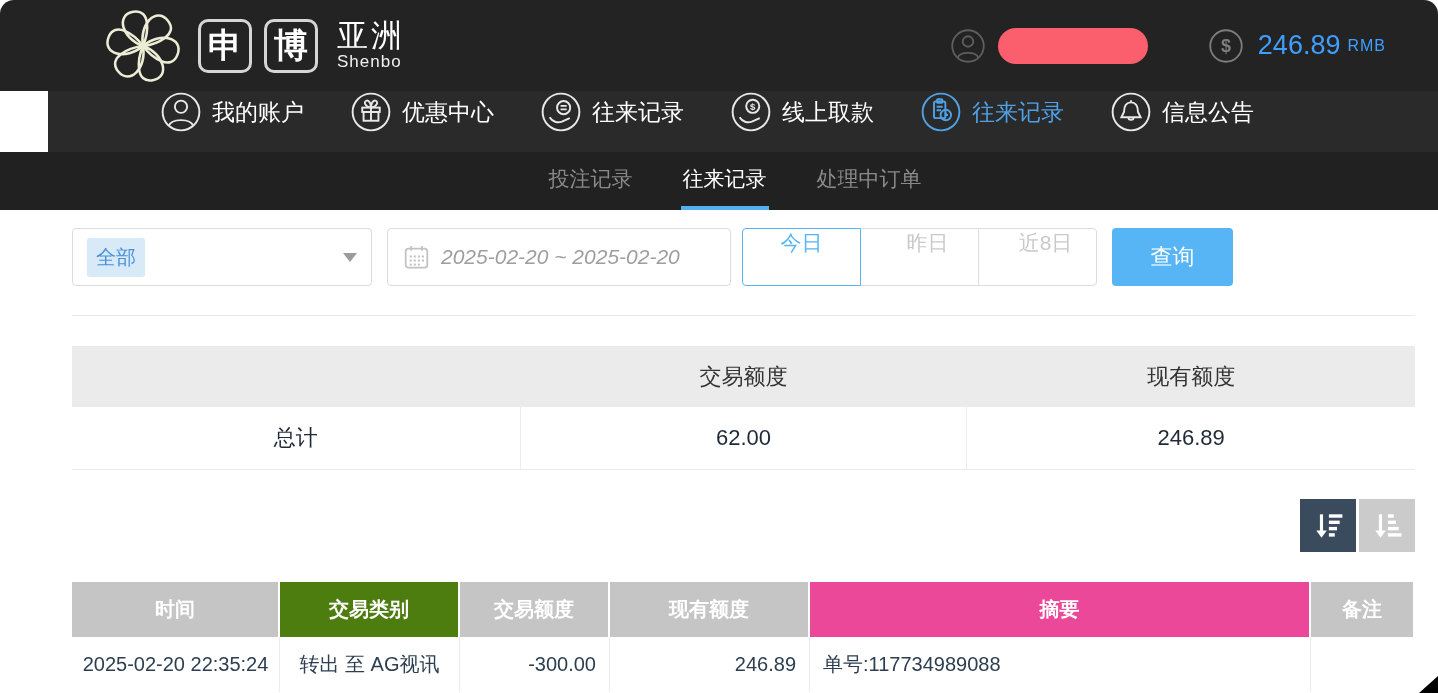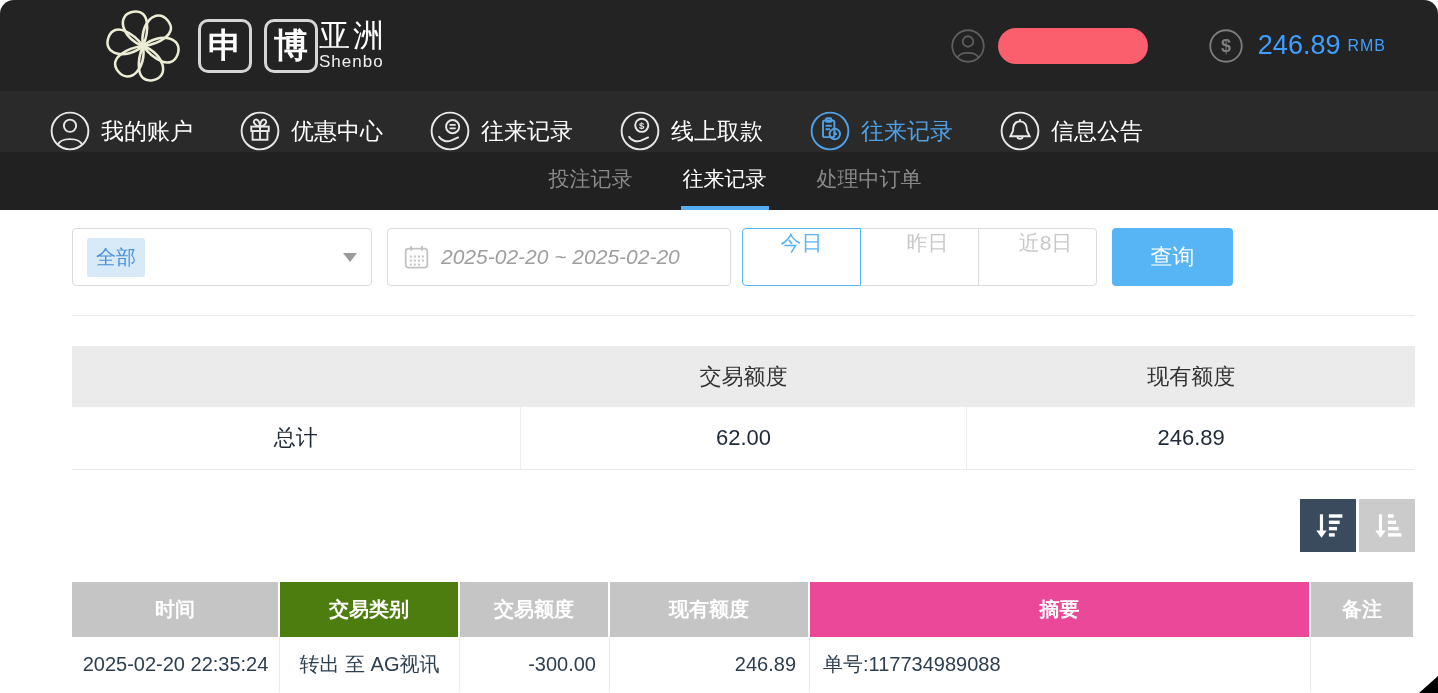--- a/index.html
+++ b/index.html
@@ -6,32 +6,32 @@
   html,body { background:#fff; }
   body { font-family:"Liberation Sans","DejaVu Sans",sans-serif; width:1438px; height:693px; overflow:hidden; }
   .page { position:relative; width:1438px; height:693px; background:#fff; overflow:hidden; }
 
   
   .topbar { height:91px; background:#232323; border-radius:14px 14px 0 0; display:flex; align-items:center; }
   .brand { display:flex; align-items:center; margin-left:100px; }
   .flower-icon { width:86px; height:86px; color:#EDEDD6; }
   .logo-box { width:54px; height:54px; border:3px solid #D6D6D6; border-radius:10px; color:#fff;
     font-size:34px; display:flex; align-items:center; justify-content:center; margin-left:12px; font-weight:bold; }
-  .brand-right { margin-left:1px; color:#fff; display:flex; flex-direction:column; line-height:1.05; }
+  .brand-right { margin-left:19px; color:#fff; display:flex; flex-direction:column; line-height:1.05; }
   .brand-region { font-size:31px; letter-spacing:3px; }
   .brand-en { font-size:17px; color:#F0F0F0; letter-spacing:1px; }
   .top-right { margin-left:auto; margin-right:52px; display:flex; align-items:center; }
   .avatar-icon { width:36px; height:36px; color:#5E5E5E; }
   .user-pill { width:150px; height:36px; border-radius:18px; margin-left:12px; }
   .dollar-icon { width:36px; height:36px; color:#7E7E7E; margin-left:60px; }
   .balance-amount { font-size:27px; margin-left:14px; }
   .balance-currency { font-size:16px; margin-left:7px; letter-spacing:1px; }
 
   
-  .mainnav { height:61px; background:#2A2A2A; display:flex; align-items:flex-end; padding-left:49px; }
+  .mainnav { height:61px; background:#2A2A2A; display:flex; align-items:flex-start; padding-left:112px;margin-left:48px; }
   .nav-item { display:flex; align-items:center; color:#FFFFFF; font-size:23px; margin-right:46px; cursor:pointer; }
   .nav-item .nav-icon { width:42px; height:42px; margin-right:10px; color:#E8E8E8; }
   .nav-item.active { color:var(--nav-blue); }
   .nav-item.active .nav-icon { color:var(--nav-blue); }
 
   
   .subnav { height:58px; background:#212121; display:flex; justify-content:center; transform:translateX(0); }
   .subnav-inner { display:flex; gap:46px; transform:translateX(16px); }
   .tab { color:#8A8A8A; font-size:21px; display:flex; align-items:center; padding:0 2px; border-bottom:4px solid transparent; cursor:pointer; }
   .tab.active { color:#FFFFFF; border-bottom-color:var(--underline-blue); }

